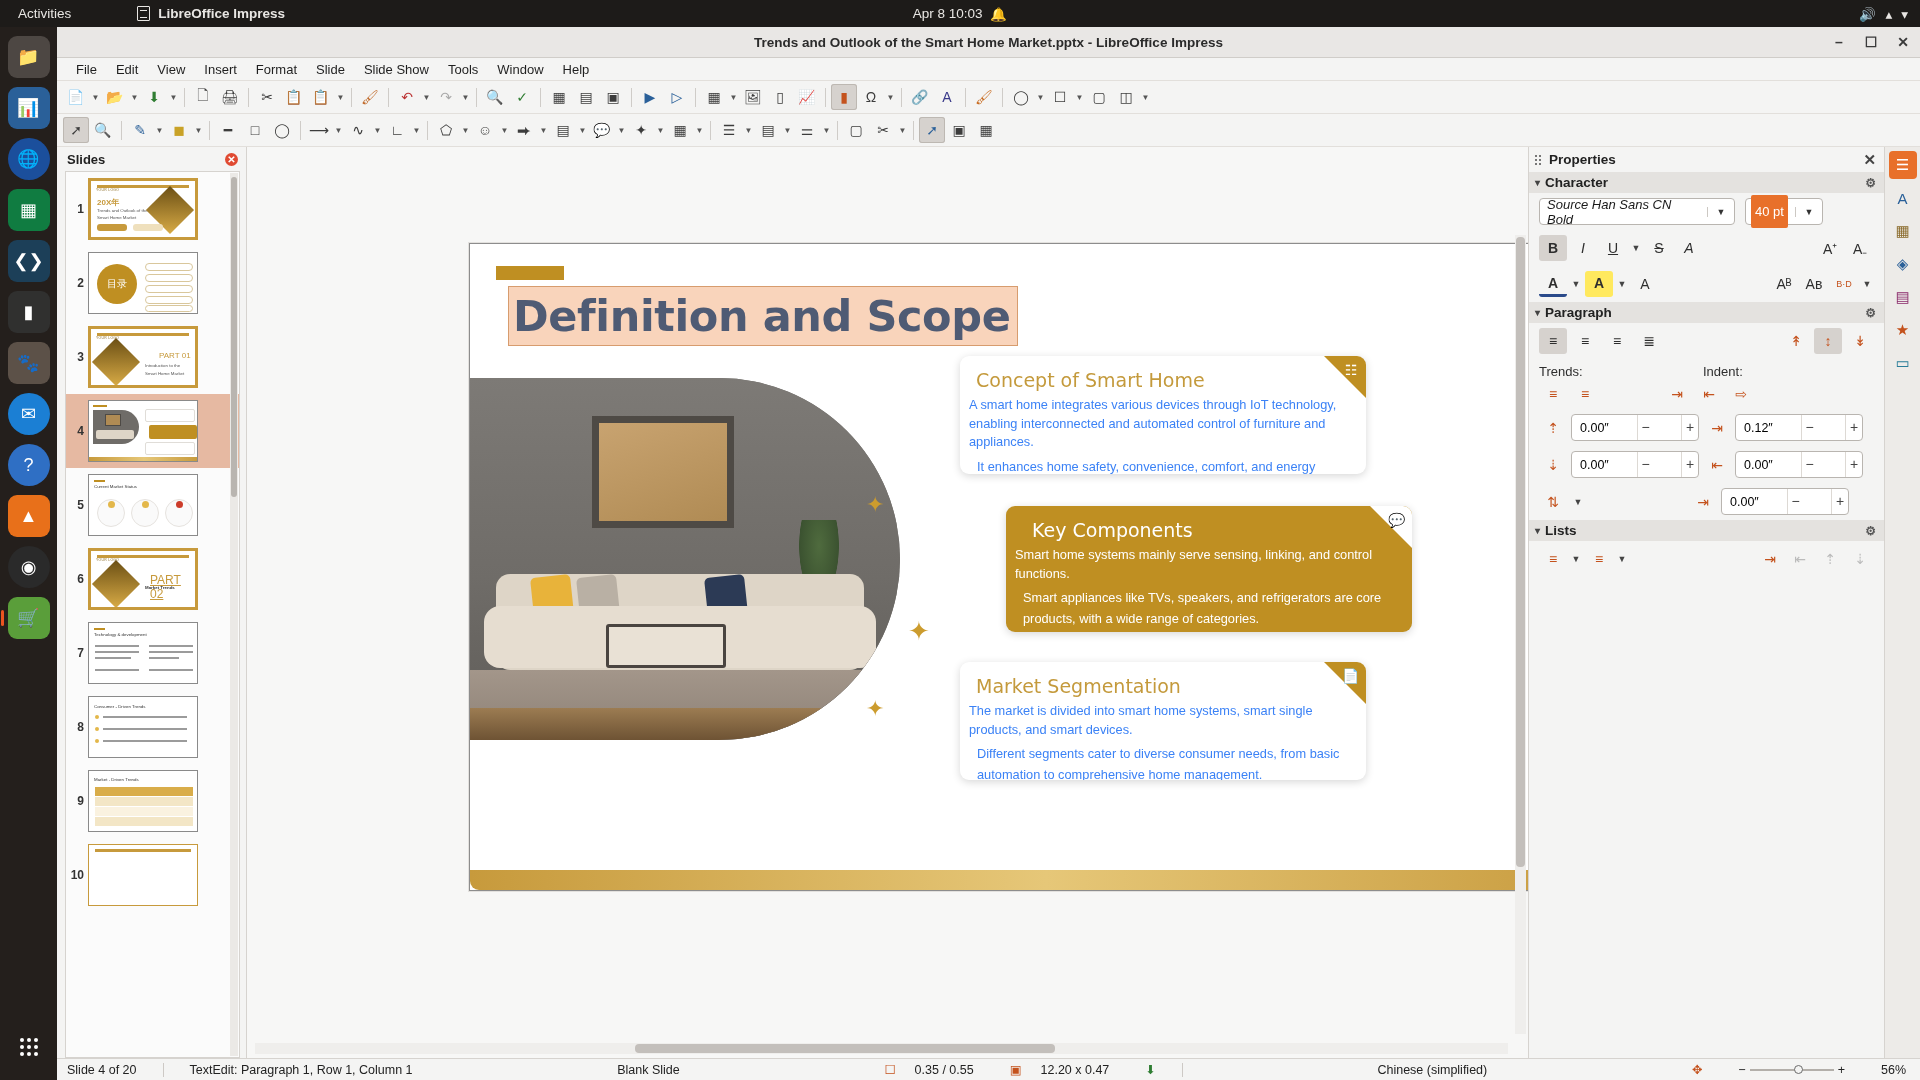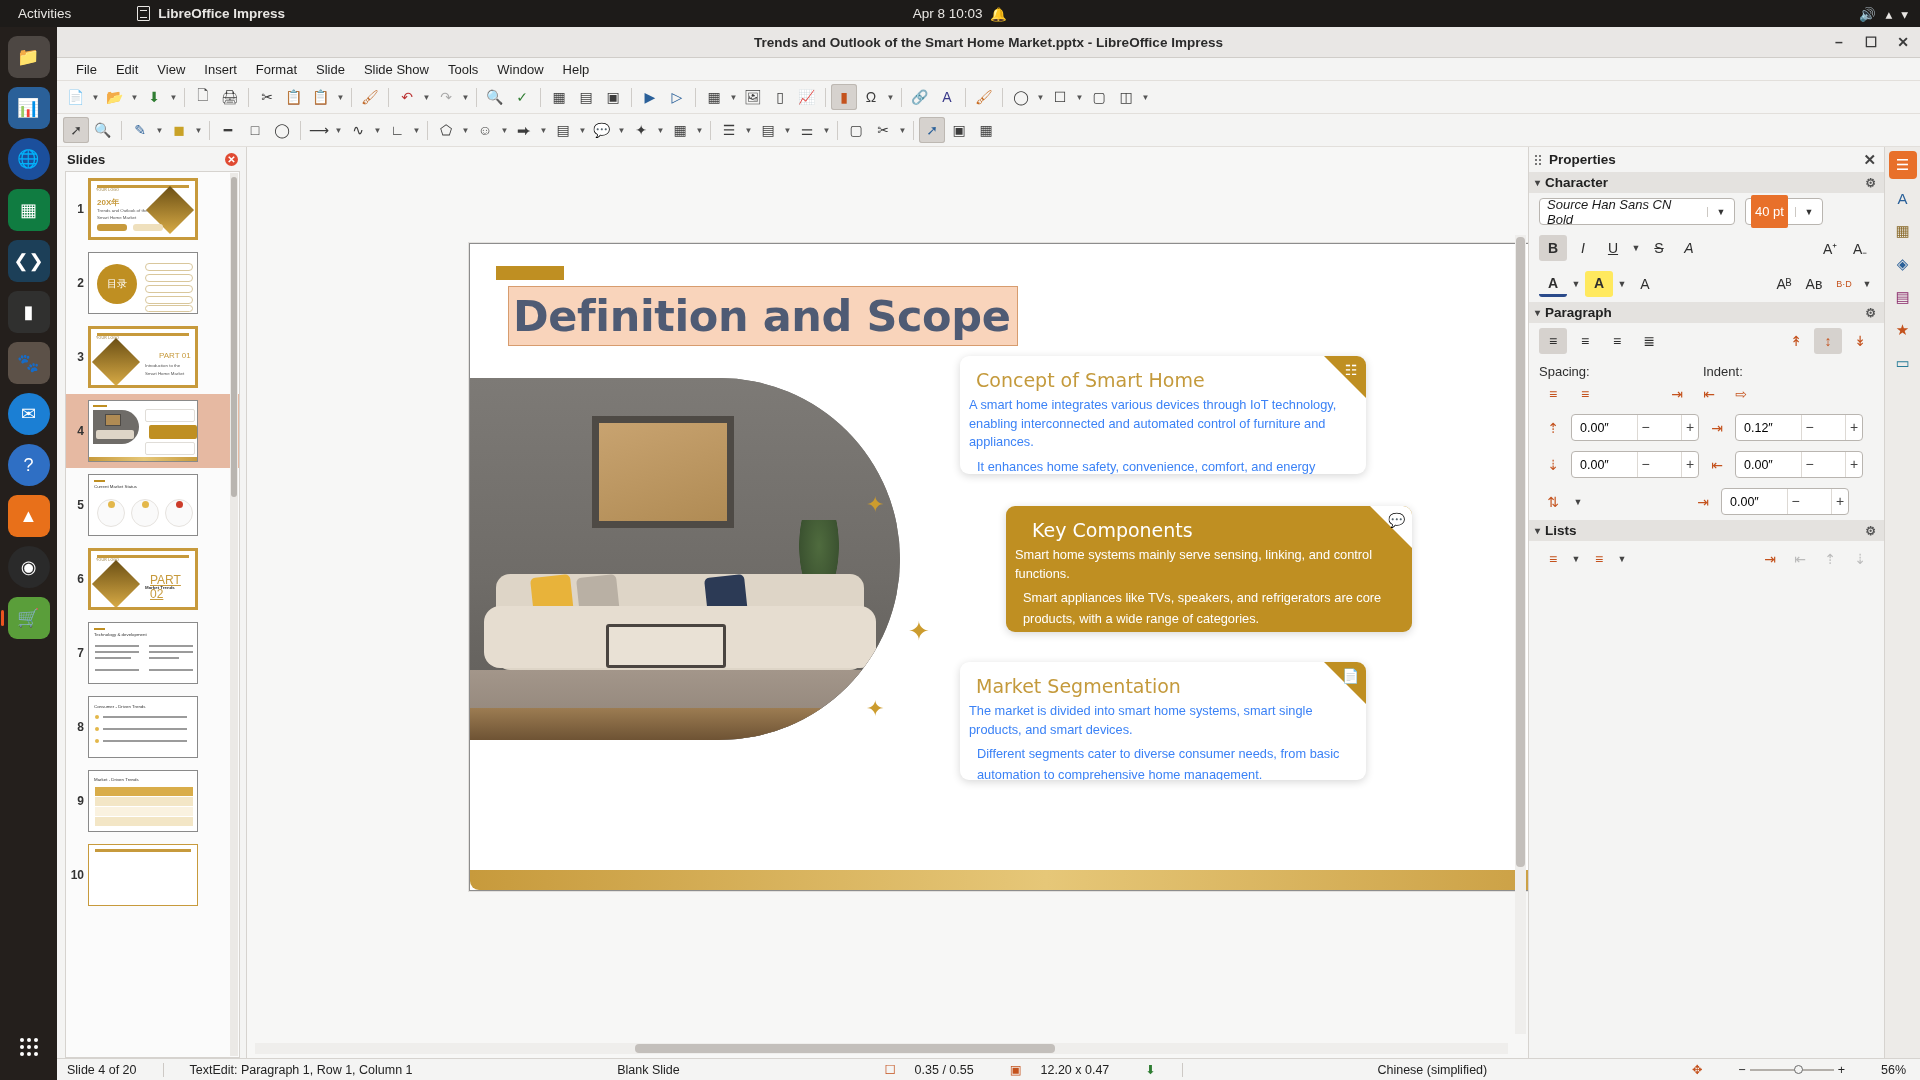--- a/index.html
+++ b/index.html
@@ -669,21 +669,21 @@
           <span class="ic">≡</span>
           <span class="ic">≡</span>
           <span class="ic">≣</span>
           <span style="flex:1"></span>
           <span class="ic" style="color:#c4521d;">↟</span>
           <span class="ic on" style="color:#c4521d;">↕</span>
           <span class="ic" style="color:#c4521d;">↡</span>
         </div>
 
         <div class="sb-row" style="padding-bottom:2px;">
-          <span class="lbl" style="width:160px;">Spacing:</span>
+          <span class="lbl" style="width:160px;">Trends:</span>
           <span class="lbl">Indent:</span>
         </div>
 
         <div class="sb-row" style="padding-top:0;padding-bottom:2px;">
           <span class="ic" style="color:#c4521d;">≡</span>
           <span class="ic" style="color:#c4521d;">≡</span>
           <span style="width:56px"></span>
           <span class="ic" style="color:#c4521d;">⇥</span>
           <span class="ic" style="color:#c4521d;">⇤</span>
           <span class="ic" style="color:#c4521d;">⇨</span>

